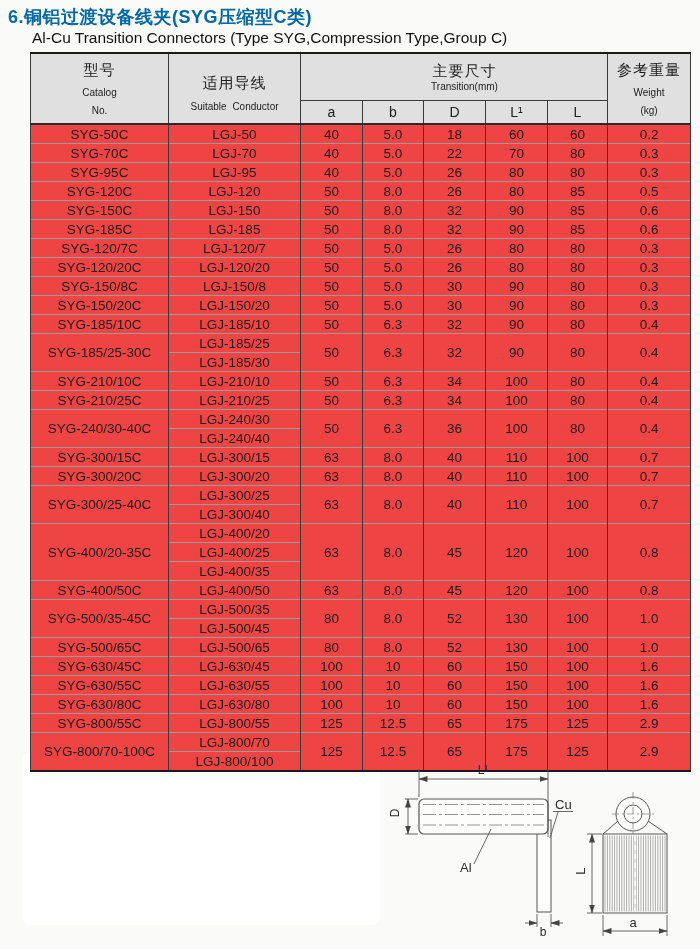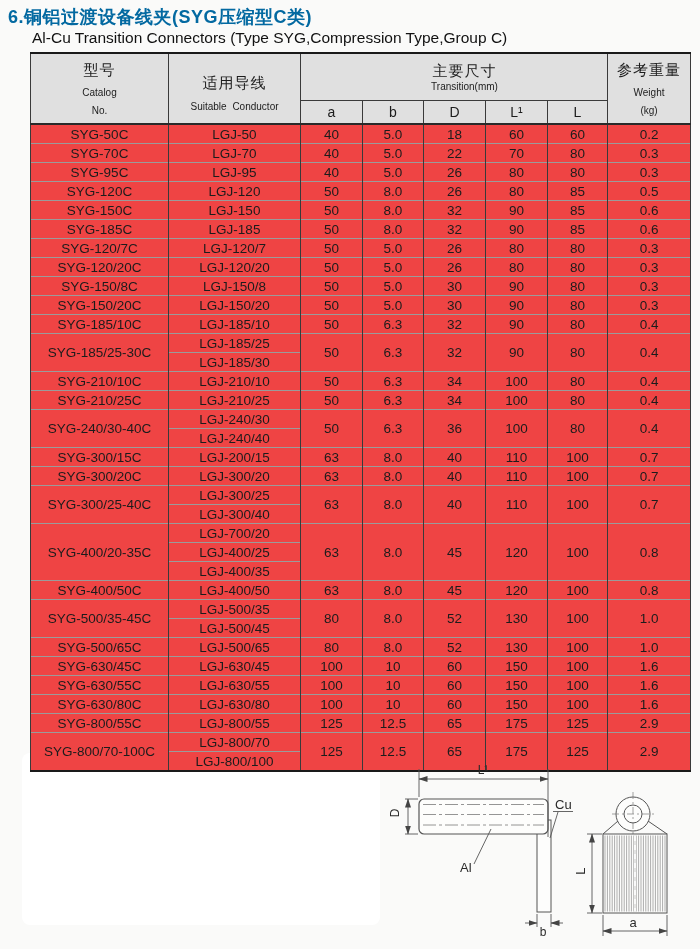--- a/index.html
+++ b/index.html
@@ -257,21 +257,21 @@
         <td rowspan="2">36</td>
         <td rowspan="2">100</td>
         <td rowspan="2">80</td>
         <td rowspan="2">0.4</td>
       </tr>
       <tr>
         <td>LGJ-240/40</td>
       </tr>
       <tr>
         <td>SYG-300/15C</td>
-        <td>LGJ-200/15</td>
+        <td>LGJ-300/15</td>
         <td>63</td>
         <td>8.0</td>
         <td>40</td>
         <td>110</td>
         <td>100</td>
         <td>0.7</td>
       </tr>
       <tr>
         <td>SYG-300/20C</td>
         <td>LGJ-300/20</td>
@@ -290,21 +290,21 @@
         <td rowspan="2">40</td>
         <td rowspan="2">110</td>
         <td rowspan="2">100</td>
         <td rowspan="2">0.7</td>
       </tr>
       <tr>
         <td>LGJ-300/40</td>
       </tr>
       <tr>
         <td rowspan="3">SYG-400/20-35C</td>
-        <td>LGJ-700/20</td>
+        <td>LGJ-400/20</td>
         <td rowspan="3">63</td>
         <td rowspan="3">8.0</td>
         <td rowspan="3">45</td>
         <td rowspan="3">120</td>
         <td rowspan="3">100</td>
         <td rowspan="3">0.8</td>
       </tr>
       <tr>
         <td>LGJ-400/25</td>
       </tr>

